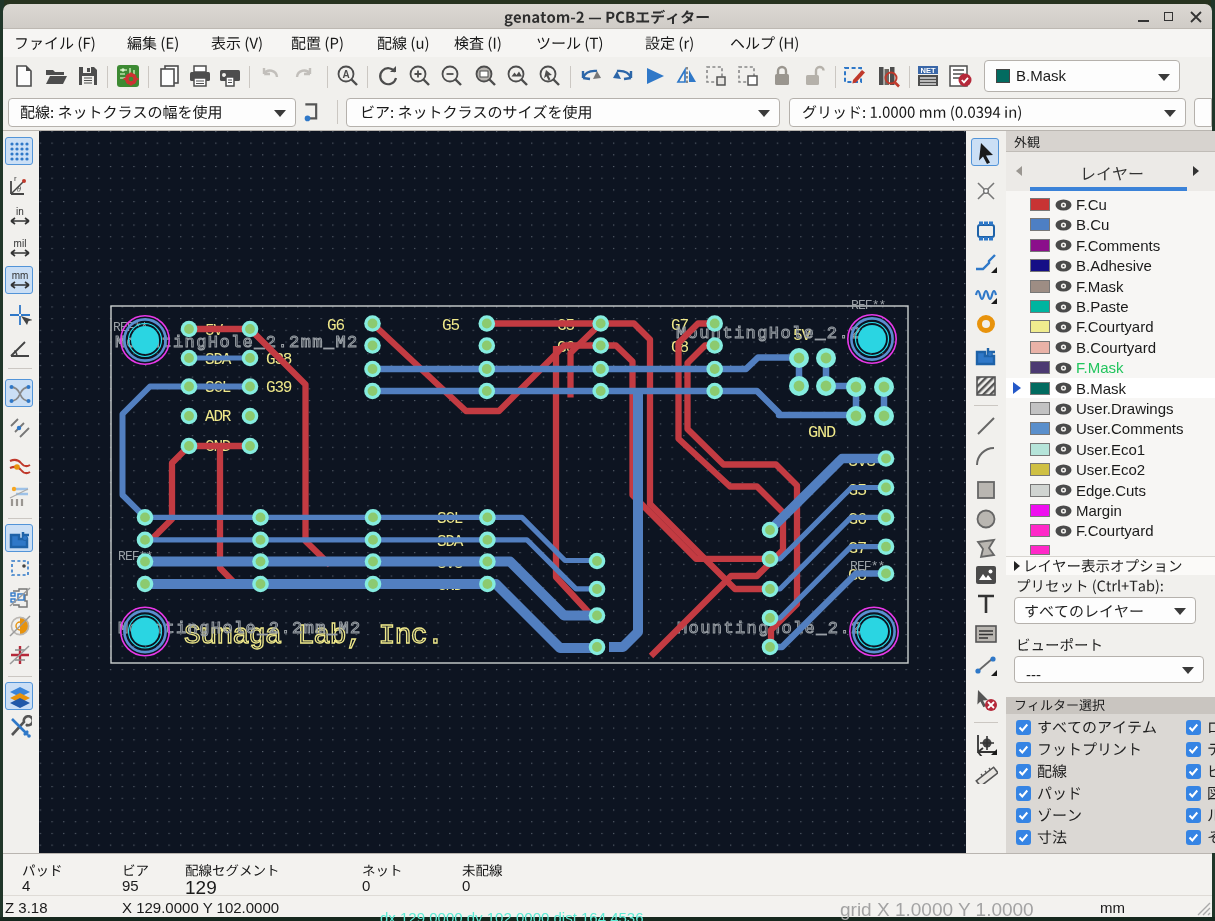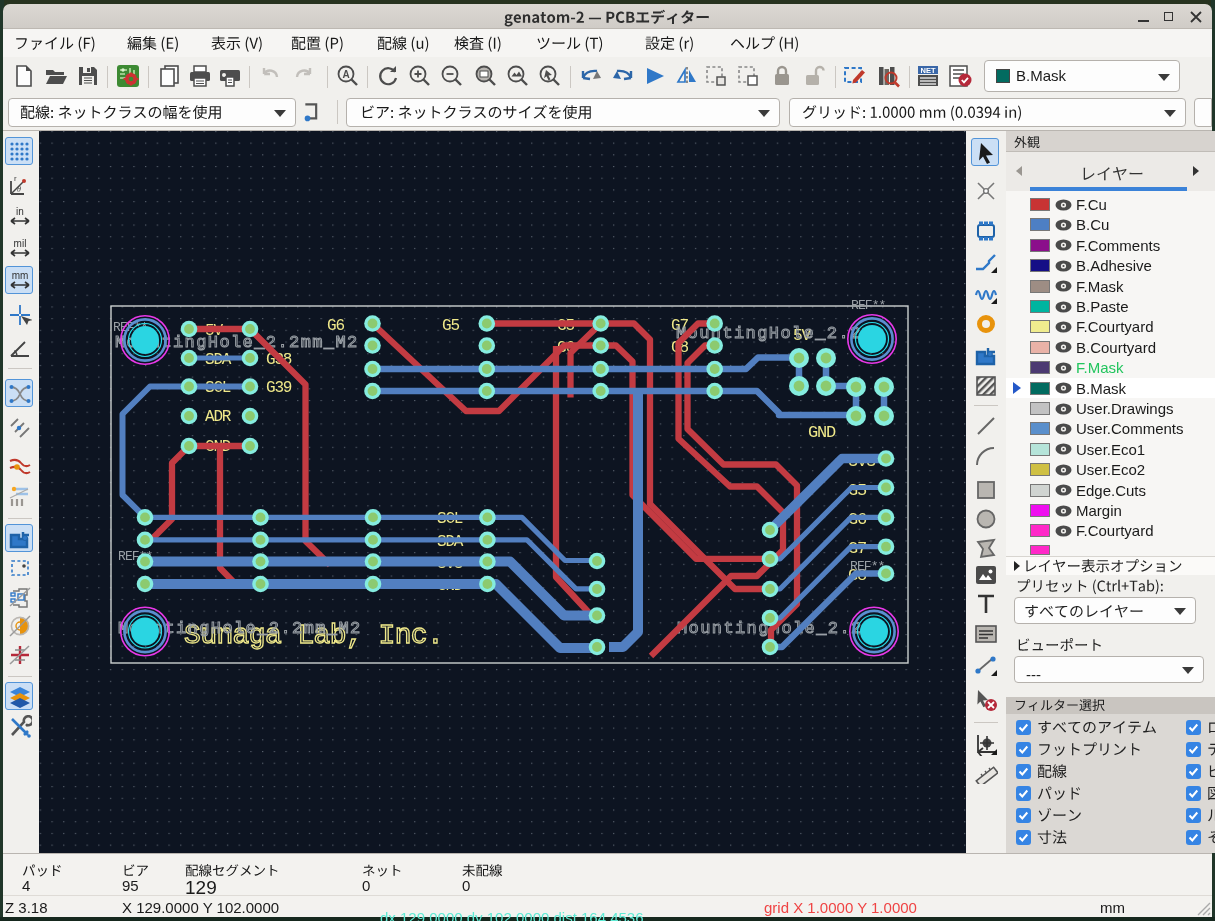--- a/index.html
+++ b/index.html
@@ -900,16 +900,16 @@
   </svg>
 <div class="abs" style="left:362px;top:877px;font-size:15px;color:#1a1a1a">0</div>
 <svg style="position:absolute;left:462.0px;top:862.6px;" width="41.5" height="16.5" viewBox="0 -12.42 41.50 16.47">
     <path fill="#1a1a1a" d="M6.2 -11.3V-9.1H1.8V-8.1H6.2V-5.8H0.8V-4.8H5.6C4.4 -3.1 2.3 -1.4 0.5 -0.5C0.7 -0.3 1 0.1 1.2 0.3C3 -0.6 4.9 -2.2 6.2 -4V1.1H7.3V-4C8.6 -2.2 10.5 -0.6 12.3 0.3C12.5 0.1 12.8 -0.3 13 -0.5C11.2 -1.4 9.1 -3.1 7.8 -4.8H12.7V-5.8H7.3V-8.1H11.8V-9.1H7.3V-11.3Z M21 -10.7V-9.8H25.1V-6.5H21V-0.6C21 0.6 21.4 0.9 22.7 0.9C22.9 0.9 24.6 0.9 24.9 0.9C26.1 0.9 26.4 0.3 26.6 -1.9C26.3 -1.9 25.9 -2.1 25.6 -2.3C25.6 -0.4 25.5 -0 24.9 -0C24.5 -0 23 -0 22.8 -0C22.1 -0 22 -0.1 22 -0.6V-5.5H25.1V-4.6H26.1V-10.7ZM15.4 -2.1H19.2V-0.7H15.4ZM15.4 -2.9V-7.5H16.3V-6.4C16.3 -5.7 16.2 -4.8 15.4 -4.1C15.6 -4 15.8 -3.8 15.9 -3.7C16.7 -4.5 16.9 -5.6 16.9 -6.4V-7.5H17.7V-4.9C17.7 -4.3 17.8 -4.1 18.4 -4.1C18.5 -4.1 18.9 -4.1 19 -4.1H19.2V-2.9ZM14.3 -10.8V-9.9H16.2V-8.3H14.6V1H15.4V0.1H19.2V0.8H20V-8.3H18.5V-9.9H20.3V-10.8ZM16.9 -8.3V-9.9H17.7V-8.3ZM18.3 -7.5H19.2V-4.7L19.1 -4.8C19.1 -4.7 19.1 -4.7 18.9 -4.7C18.8 -4.7 18.5 -4.7 18.4 -4.7C18.3 -4.7 18.3 -4.8 18.3 -4.9Z M33.9 -7.2H38.4V-6H33.9ZM33.9 -9.1H38.4V-8H33.9ZM31 -3.4C31.3 -2.7 31.6 -1.6 31.7 -1L32.5 -1.2C32.4 -1.9 32.1 -2.9 31.7 -3.7ZM28.2 -3.6C28 -2.4 27.8 -1.2 27.4 -0.4C27.6 -0.3 28 -0.1 28.1 -0C28.6 -0.9 28.9 -2.2 29.1 -3.5ZM32.9 -9.9V-5.2H35.7V-0C35.7 0.1 35.6 0.2 35.5 0.2C35.3 0.2 34.7 0.2 34.1 0.2C34.3 0.4 34.4 0.8 34.4 1.1C35.3 1.1 35.8 1.1 36.2 0.9C36.5 0.8 36.6 0.5 36.6 -0V-2.8C37.2 -1.5 38.1 -0.2 39.6 0.5C39.7 0.3 40 -0.1 40.2 -0.3C39.1 -0.8 38.4 -1.5 37.8 -2.3C38.4 -2.8 39.2 -3.4 39.9 -4L39.1 -4.6C38.7 -4.1 38 -3.5 37.4 -3C37 -3.7 36.8 -4.4 36.6 -5.1V-5.2H39.4V-9.9H36.2C36.4 -10.3 36.6 -10.7 36.8 -11.1L35.7 -11.4C35.6 -10.9 35.4 -10.4 35.2 -9.9ZM32.4 -4V-3.1H34.3C33.8 -1.7 32.9 -0.7 31.8 -0.2C32 -0 32.3 0.3 32.5 0.5C33.8 -0.2 34.9 -1.7 35.4 -3.8L34.8 -4L34.6 -4ZM27.4 -5.4 27.5 -4.5 29.6 -4.6V1.1H30.5V-4.7L31.6 -4.7C31.7 -4.4 31.8 -4.1 31.9 -3.8L32.7 -4.2C32.5 -5 31.9 -6.1 31.4 -7L30.6 -6.7C30.8 -6.4 31.1 -6 31.2 -5.6L29.3 -5.5C30.2 -6.6 31.2 -8.2 32 -9.4L31.2 -9.8C30.8 -9.1 30.3 -8.2 29.7 -7.3C29.5 -7.6 29.3 -7.9 29 -8.2C29.5 -9 30.1 -10.1 30.5 -11L29.6 -11.3C29.4 -10.6 28.9 -9.6 28.4 -8.8L28 -9.2L27.5 -8.5C28.1 -7.9 28.8 -7.2 29.2 -6.5C28.9 -6.1 28.6 -5.8 28.3 -5.4Z"></path>
   </svg>
 <div class="abs" style="left:462px;top:877px;font-size:15px;color:#1a1a1a">0</div>
 <div class="abs" style="left:3px;top:895px;width:1209px;height:1px;background:#dedbd6"></div>
 <div class="abs" style="left:5px;top:899px;font-size:15px;color:#1a1a1a">Z 3.18</div>
 <div class="abs" style="left:122px;top:899px;font-size:15px;color:#1a1a1a">X 129.0000  Y 102.0000</div>
 <div class="abs" style="left:380px;top:909px;font-size:15px;color:#5eead4">dx 129.0000  dy 102.0000  dist 164.4536</div>
-<div class="abs" style="left:764px;top:899px;font-size:15px;color:#ef4444">grid X 1.0000  Y 1.0000</div>
+<div class="abs" style="left:840px;top:899px;font-size:19px;color:#a3a3a3">grid X 1.0000  Y 1.0000</div>
 <div class="abs" style="left:1100px;top:899px;font-size:15px;color:#1a1a1a">mm</div>
 <svg class="abs" style="left:1195px;top:900px" width="16" height="16" viewBox="0 0 16 16">
     <path d="M15,3 L3,15 M15,8 L8,15 M15,13 L13,15" stroke="#aaa" stroke-width="1.4"></path>
   </svg>
 </body></html>

